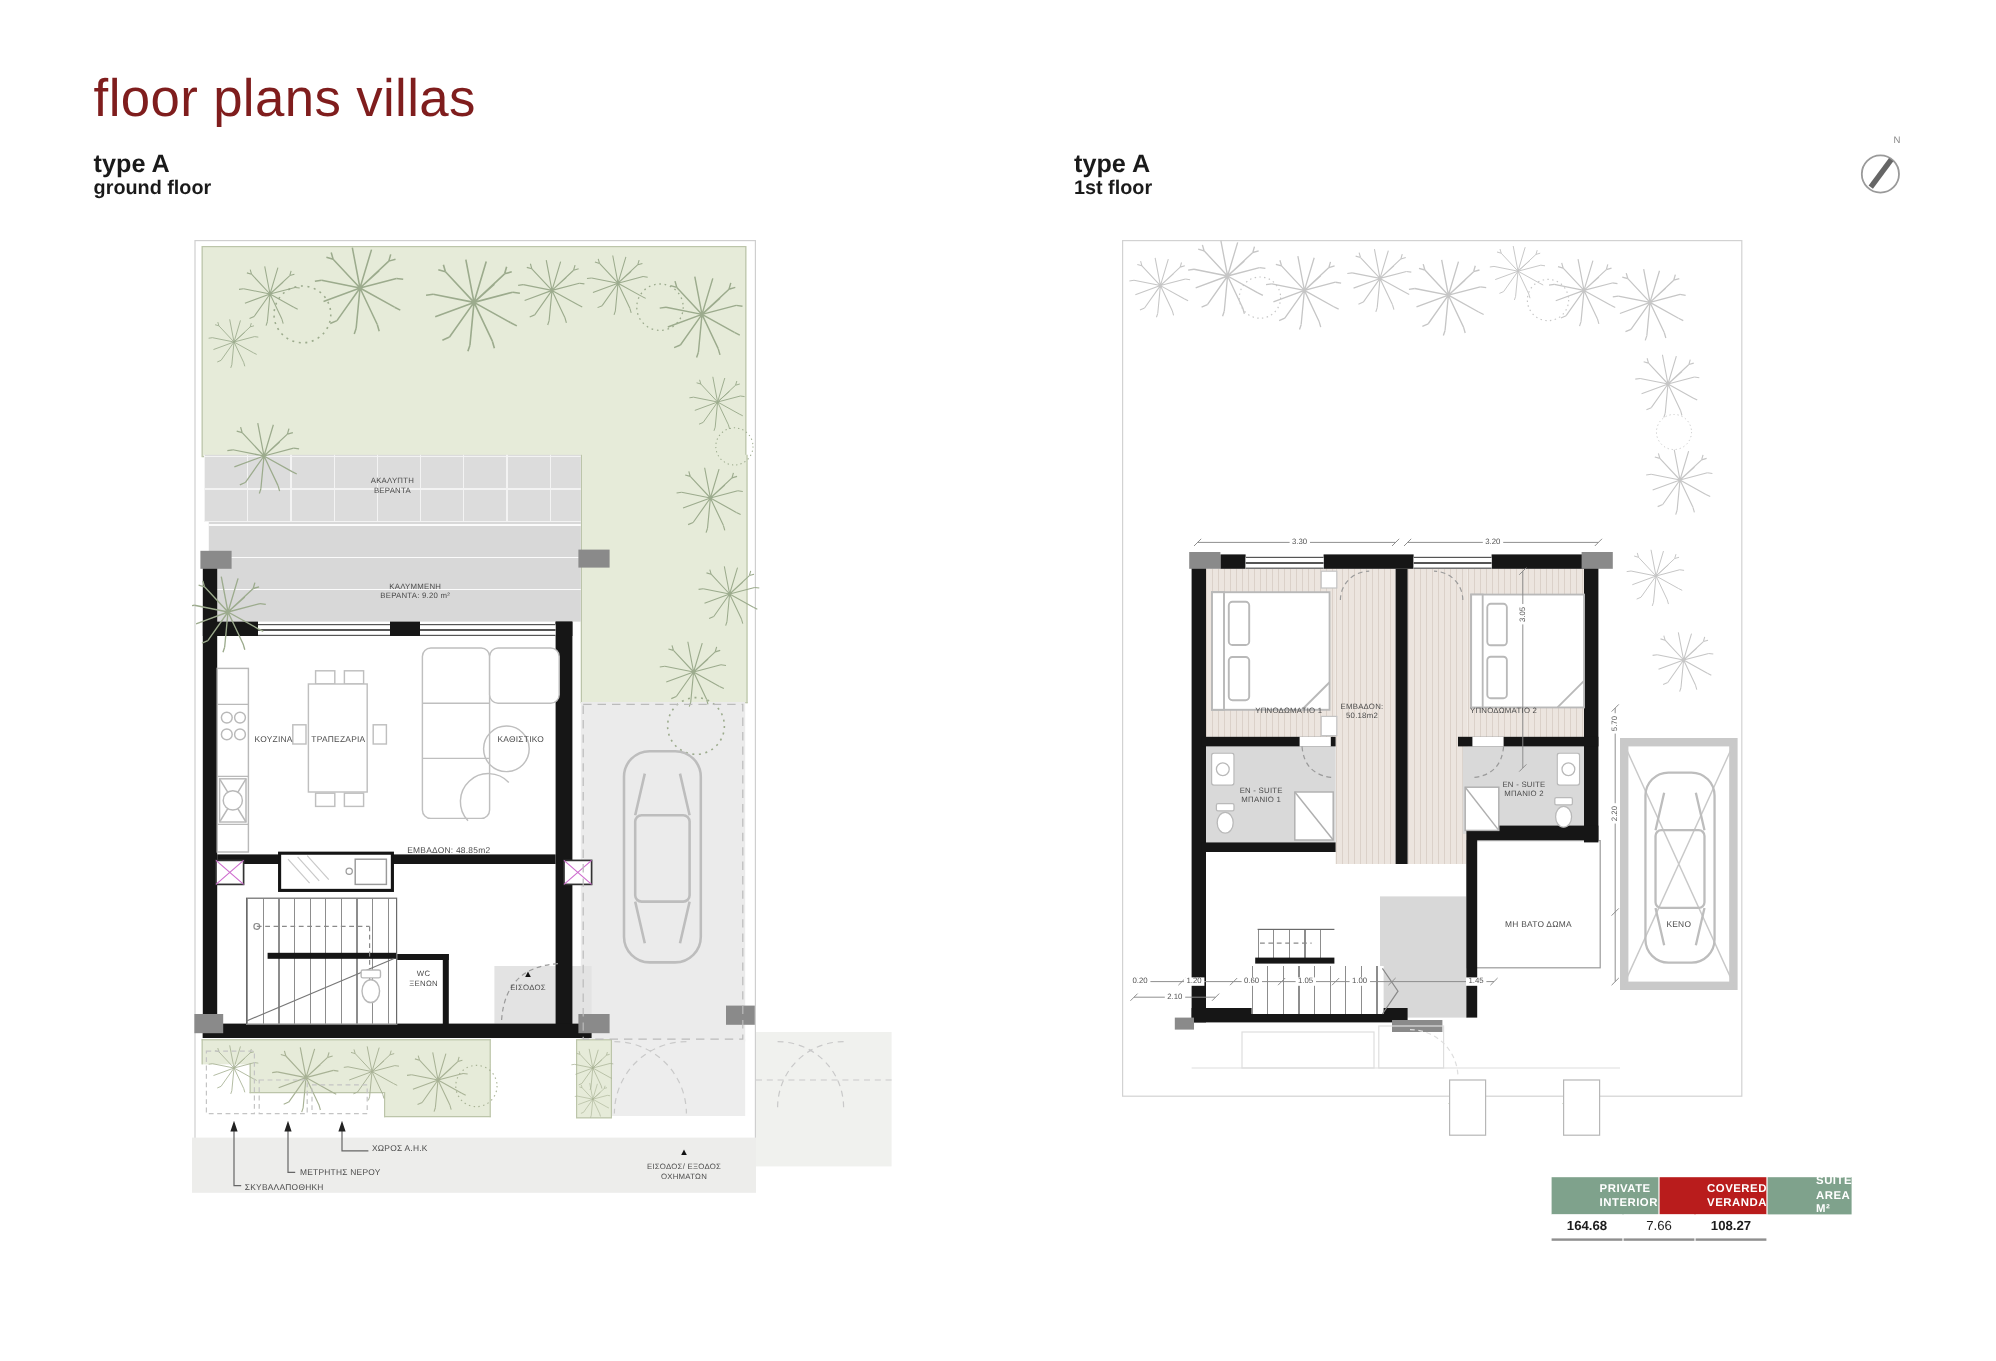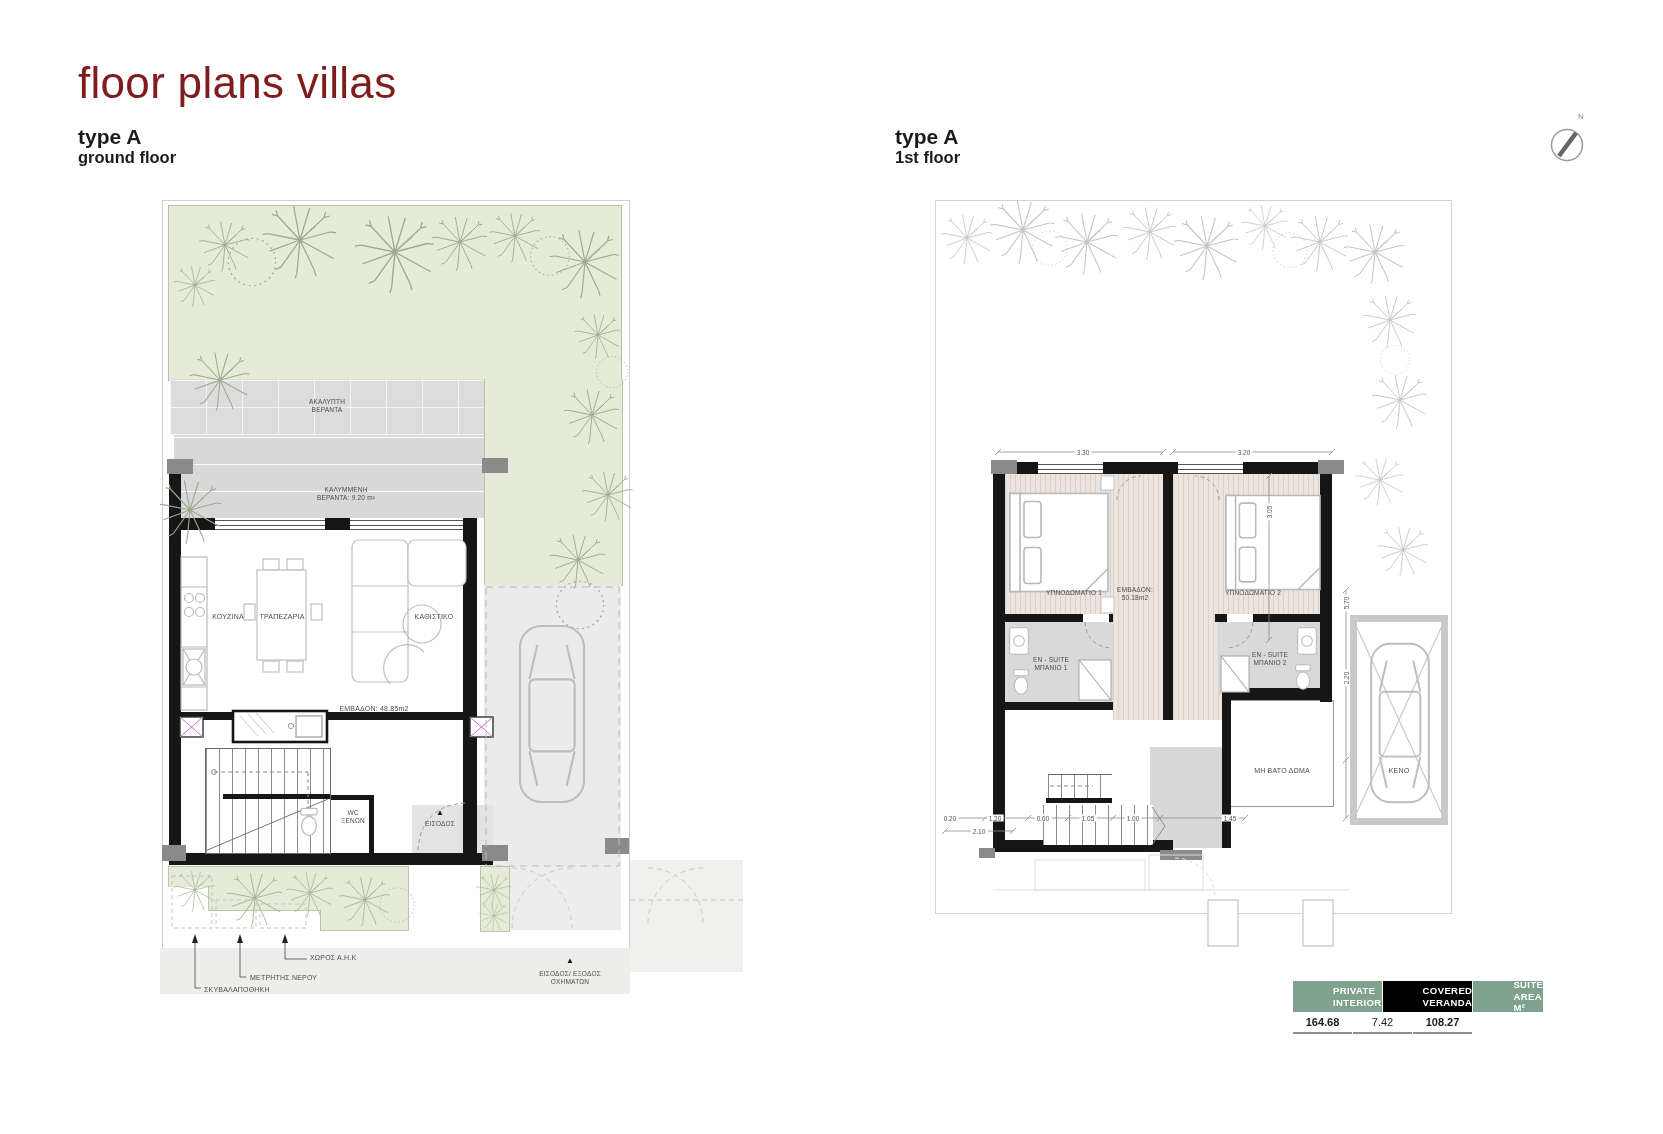--- a/index.html
+++ b/index.html
@@ -418,25 +418,25 @@
     <div class="dim" style="left:153px;top:618px;">1.05</div>
     <div class="dim" style="left:198px;top:618px;">1.00</div>
     <div class="dim" style="left:295px;top:618px;">1.45</div>
     <div class="dim" style="left:44px;top:631px;">2.10</div>
   </div>
 
   <div class="areas">
     <div class="arow">
       <div class="ahead" style="background: rgb(127, 162, 140);">PRIVATE
 INTERIOR</div>
-      <div class="ahead" style="background: #000000;">COVERED
+      <div class="ahead" style="background: #b91c1c;">COVERED
 VERANDA</div>
       <div class="ahead" style="background: rgb(127, 162, 140);">SUITE
 AREA M²</div>
     </div>
     <div class="arow">
       <div class="aval sb">164.68</div>
-      <div class="aval">7.42</div>
+      <div class="aval">7.66</div>
       <div class="aval b">108.27</div>
     </div>
   </div>
 
 </div>
 
 </body></html>

